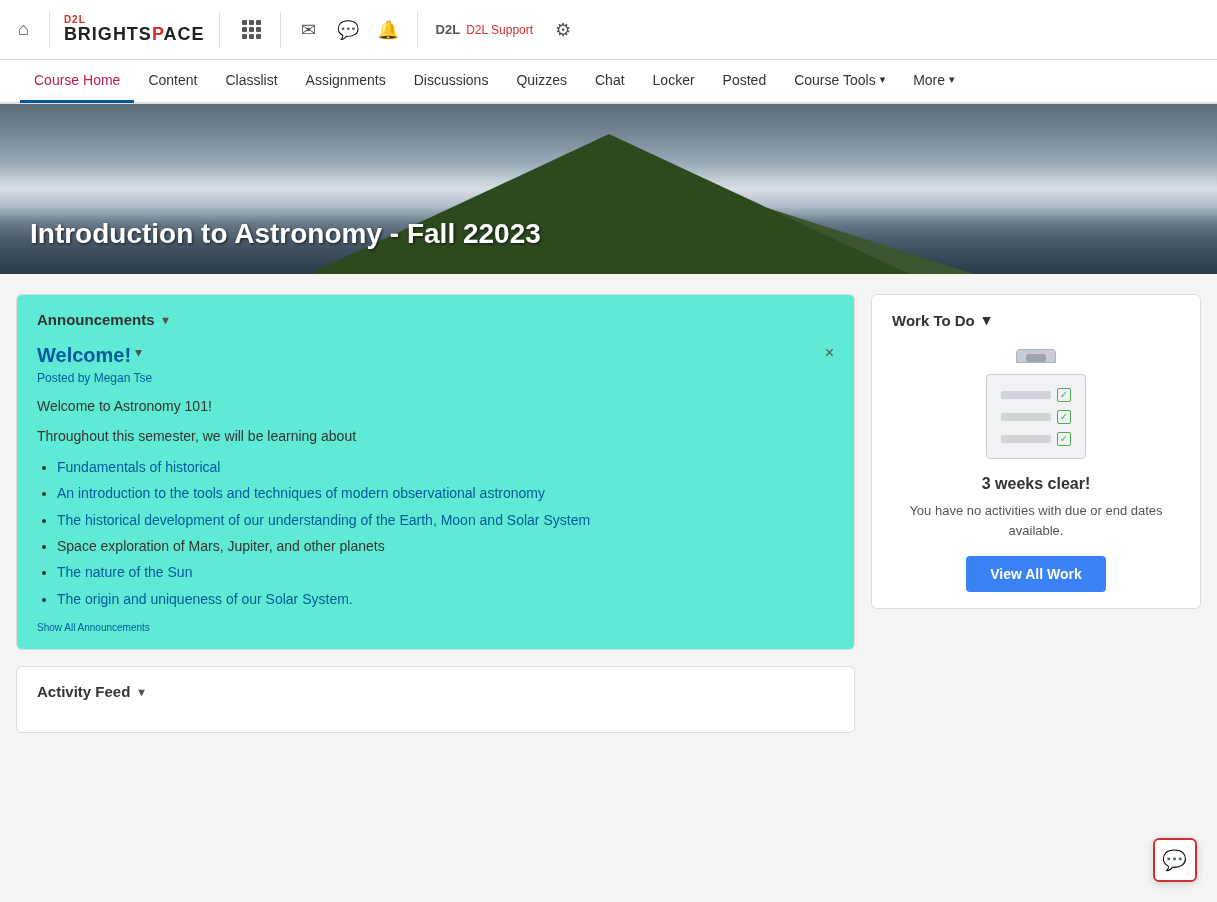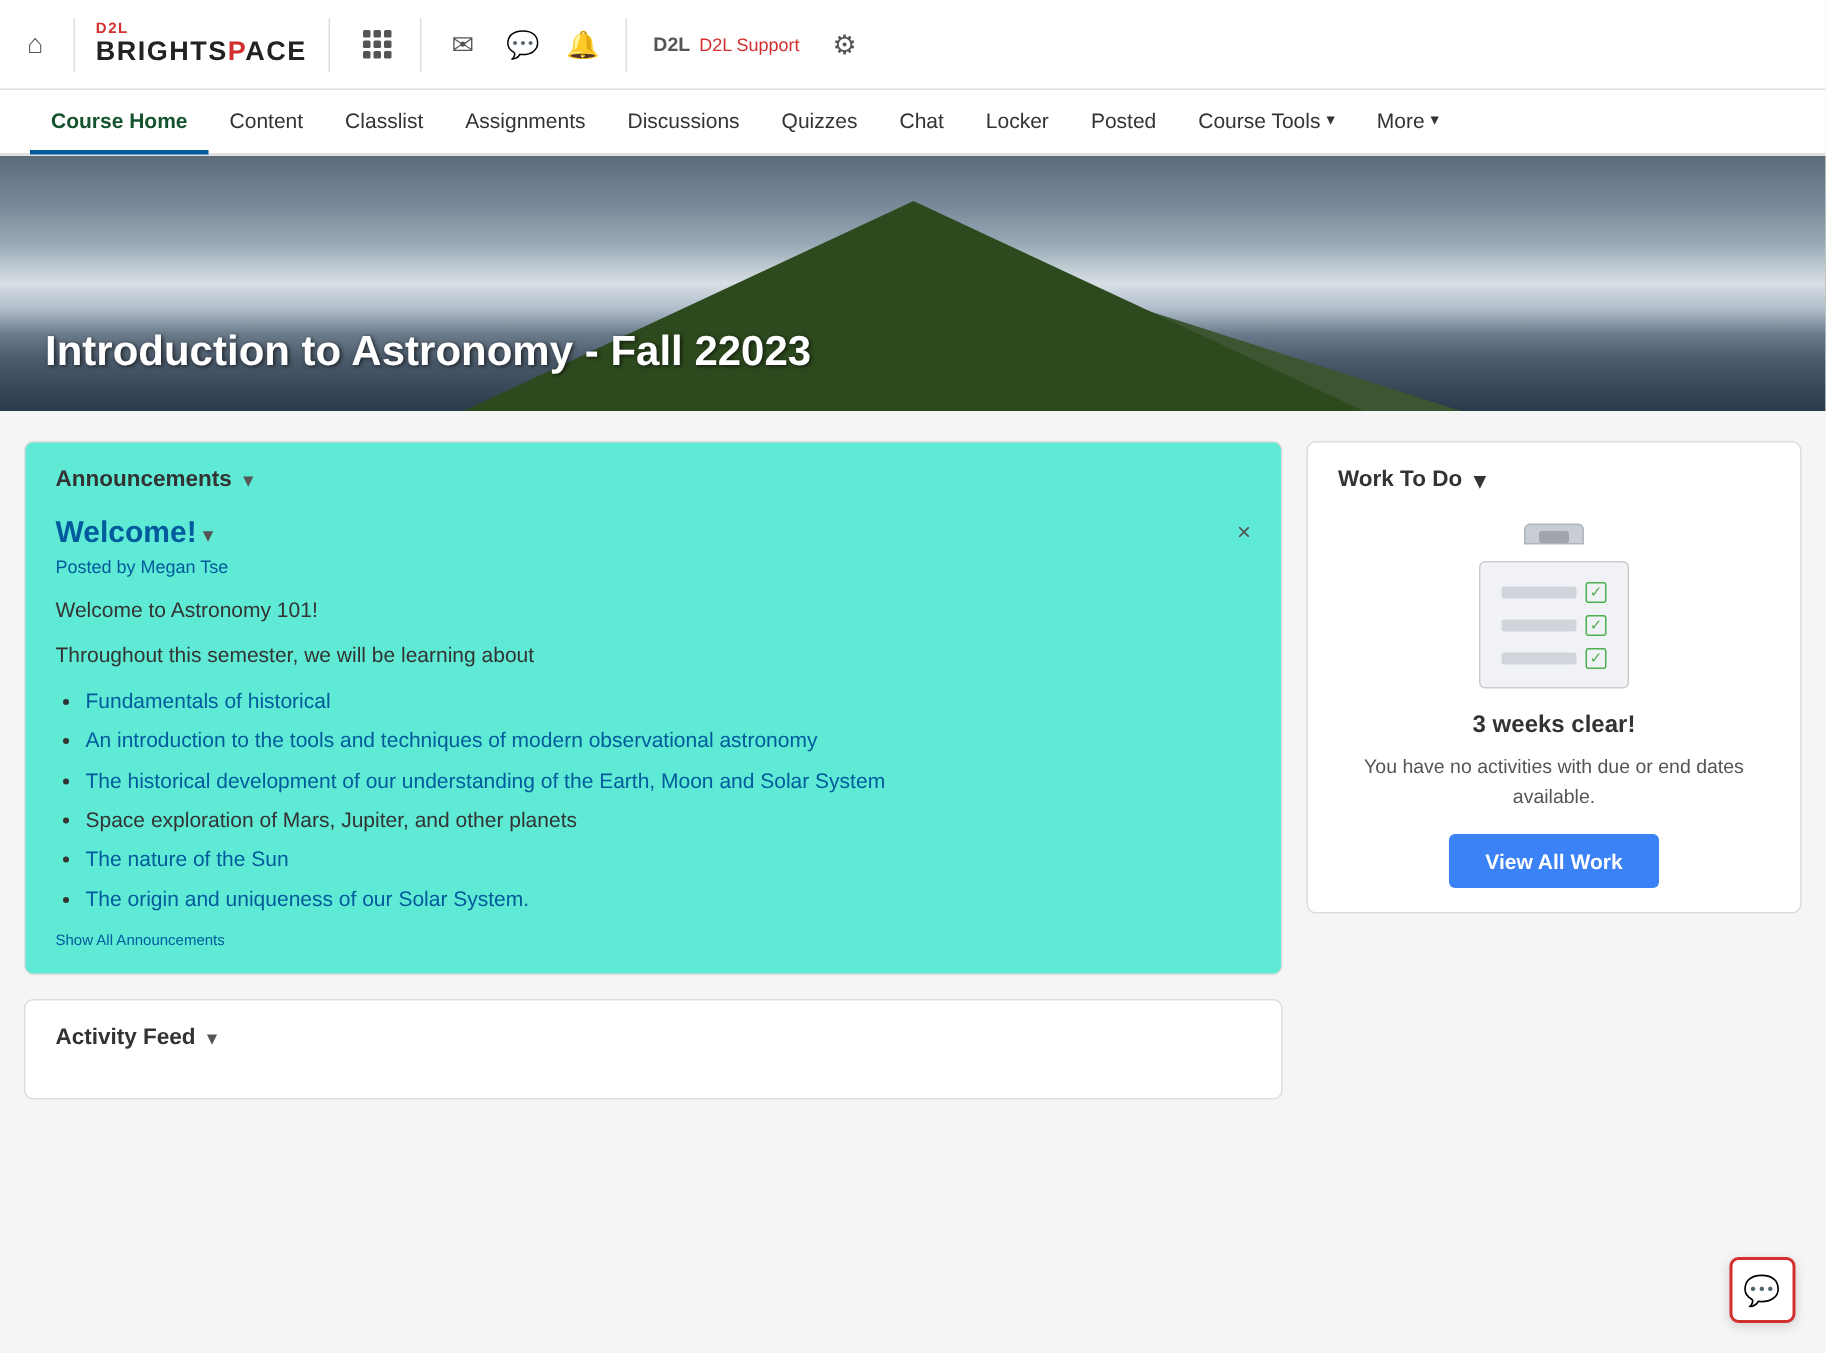--- a/index.html
+++ b/index.html
@@ -107,21 +107,21 @@
       color: #333;
       cursor: pointer;
       border-bottom: 3px solid transparent;
       white-space: nowrap;
       text-decoration: none;
       display: flex;
       align-items: center;
       gap: 4px;
       height: 44px;
     }
-    .nav-item.active { color: #14532d; border-bottom-color: #005a9c; font-weight: 700; }
+    .nav-item.active { color: #be185d; border-bottom-color: #005a9c; font-weight: 400; }
     .nav-item .chevron { font-size: 11px; }
 
     
     .hero-banner {
       position: relative;
       width: 100%;
       height: 170px;
       overflow: hidden;
       background: linear-gradient(135deg, #2d4a1e 0%, #4a6741 20%, #6b8f52 35%, #8aaa6b 45%, #c9d4a0 50%, #b8c4a0 55%, #7a9060 65%, #3d5530 75%, #2a3d1a 85%, #1a2a10 100%);
     }
@@ -203,21 +203,21 @@
       margin-bottom: 16px;
       font-weight: 600;
       font-size: 15px;
       color: #333;
     }
     .card-header .chevron-down { font-size: 12px; color: #555; }
 
     
     .announcement-title {
       display: flex;
-      align-items: center;
+      align-items: flex-start;
       gap: 4px;
       margin-bottom: 4px;
     }
     .announcement-title-text {
       font-size: 20px;
       font-weight: bold;
       color: #005a9c;
       cursor: pointer;
     }
     .announcement-chevron { font-size: 14px; color: #555; cursor: pointer; }
@@ -272,21 +272,21 @@
     
     .work-card {
       background: #fff;
       border: 1px solid #ddd;
       border-radius: 6px;
       padding: 16px 20px;
       text-align: center;
     }
     .work-card-header {
       display: flex;
-      align-items: flex-start;
+      align-items: center;
       gap: 8px;
       margin-bottom: 20px;
       font-weight: 600;
       font-size: 15px;
       color: #333;
       text-align: left;
     }
 
     
     .checklist-illustration {

